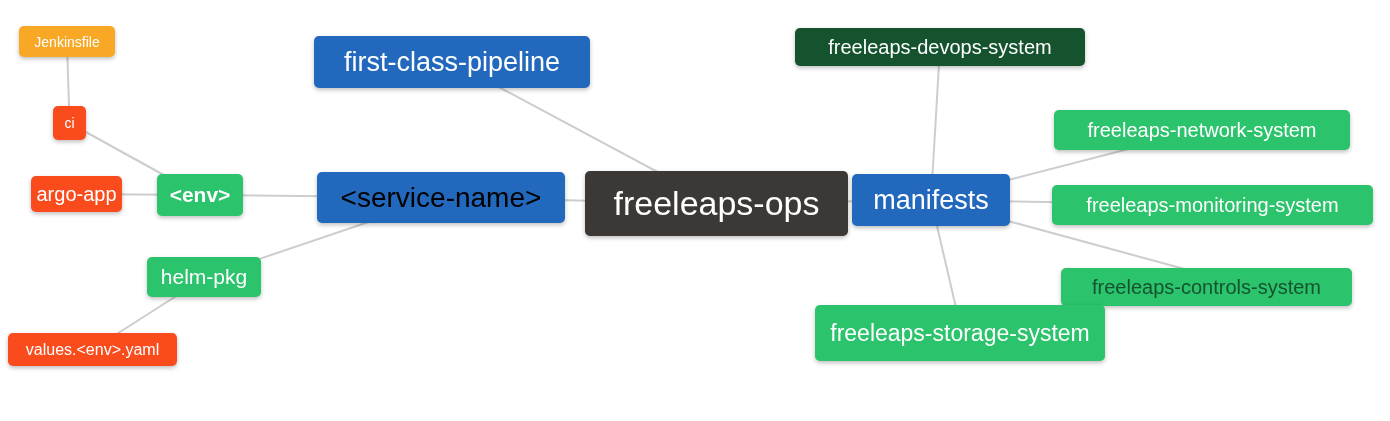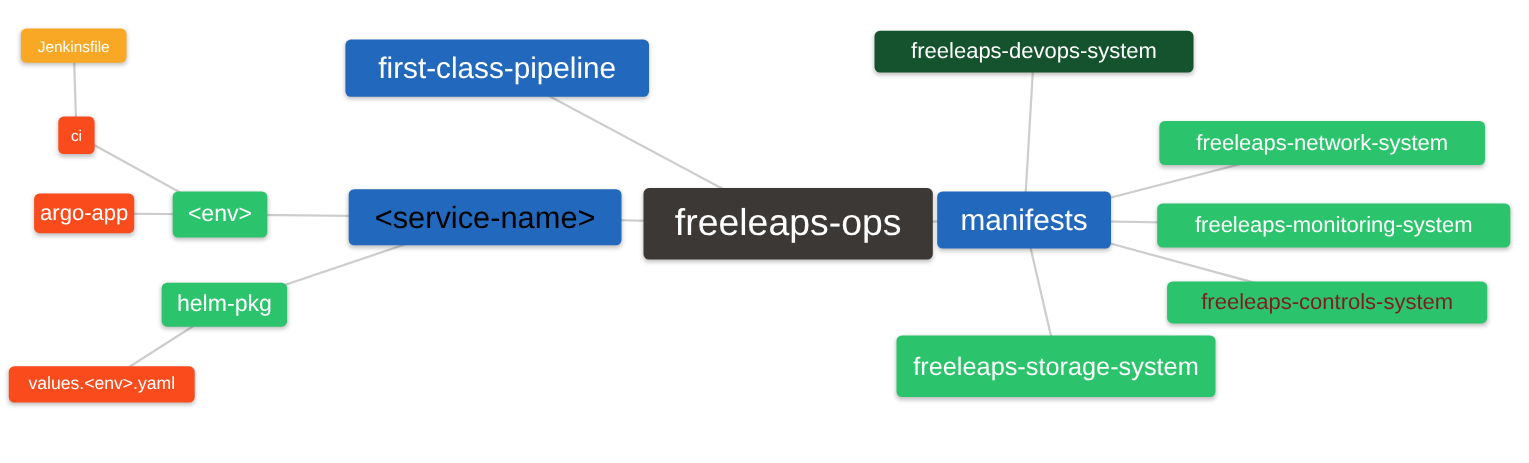--- a/index.html
+++ b/index.html
@@ -33,21 +33,21 @@
     color: #ffffff;
     white-space: nowrap;
     box-shadow: 0 2px 4px rgba(0,0,0,0.25);
     cursor: pointer;
     box-sizing: border-box;
   }
   
   .pos-jenkinsfile        { left:  19px; top:  26px; width:  96px; height: 31px; font-size: 14px; }
   .pos-ci                 { left:  53px; top: 106px; width:  33px; height: 34px; font-size: 14px; }
   .pos-argo_app           { left:  31px; top: 176px; width:  91px; height: 36px; font-size: 20px; }
-  .pos-env                { left: 157px; top: 174px; width:  86px; height: 42px; font-size: 21px; }
+  .pos-env                { left: 157px; top: 174px; width:  86px; height: 42px; font-size: 21px; font-weight: bold; }
   .pos-helm_pkg           { left: 147px; top: 257px; width: 114px; height: 40px; font-size: 21px; }
   .pos-values_env_yaml    { left:   8px; top: 333px; width: 169px; height: 33px; font-size: 16px; }
   .pos-first_class_pipeline { left: 314px; top:  36px; width: 276px; height: 52px; font-size: 27px; }
   .pos-service_name       { left: 317px; top: 172px; width: 248px; height: 51px; font-size: 28px; }
   .pos-root               { left: 585px; top: 171px; width: 263px; height: 65px; font-size: 34px; }
   .pos-manifests          { left: 852px; top: 174px; width: 158px; height: 52px; font-size: 27px; }
   .pos-devops_system      { left: 795px; top:  28px; width: 290px; height: 38px; font-size: 20px; }
   .pos-network_system     { left:1054px; top: 110px; width: 296px; height: 40px; font-size: 20px; }
   .pos-monitoring_system  { left:1052px; top: 185px; width: 321px; height: 40px; font-size: 20px; }
   .pos-controls_system    { left:1061px; top: 256px; width: 291px; height: 38px; font-size: 20px; }
@@ -80,15 +80,15 @@
   <div class="node pos-env" style="background: rgb(43, 195, 107); color: rgb(255, 255, 255);">&lt;env&gt;</div>
   <div class="node pos-helm_pkg" style="background: rgb(43, 195, 107); color: rgb(255, 255, 255);">helm-pkg</div>
   <div class="node pos-values_env_yaml" style="background: rgb(250, 75, 29); color: rgb(255, 255, 255);">values.&lt;env&gt;.yaml</div>
   <div class="node pos-first_class_pipeline" style="background: rgb(34, 105, 189); color: rgb(255, 255, 255);">first-class-pipeline</div>
   <div class="node pos-service_name" style="background: rgb(34, 105, 189); color: #000000;">&lt;service-name&gt;</div>
   <div class="node pos-root" style="background: rgb(59, 56, 54); color: rgb(255, 255, 255);">freeleaps-ops</div>
   <div class="node pos-manifests" style="background: rgb(34, 105, 189); color: rgb(255, 255, 255);">manifests</div>
   <div class="node pos-devops_system" style="background: #14532d; color: rgb(255, 255, 255);">freeleaps-devops-system</div>
   <div class="node pos-network_system" style="background: rgb(43, 195, 107); color: rgb(255, 255, 255);">freeleaps-network-system</div>
   <div class="node pos-monitoring_system" style="background: rgb(43, 195, 107); color: rgb(255, 255, 255);">freeleaps-monitoring-system</div>
-  <div class="node pos-controls_system" style="background: rgb(43, 195, 107); color: #7f1d1d;">freeleaps-controls-system</div>
+  <div class="node pos-controls_system" style="background: rgb(43, 195, 107); color: #14532d; margin-top: 12px;">freeleaps-controls-system</div>
   <div class="node pos-storage_system" style="background: rgb(43, 195, 107); color: rgb(255, 255, 255);">freeleaps-storage-system</div>
 </div>
 
 </body></html>

